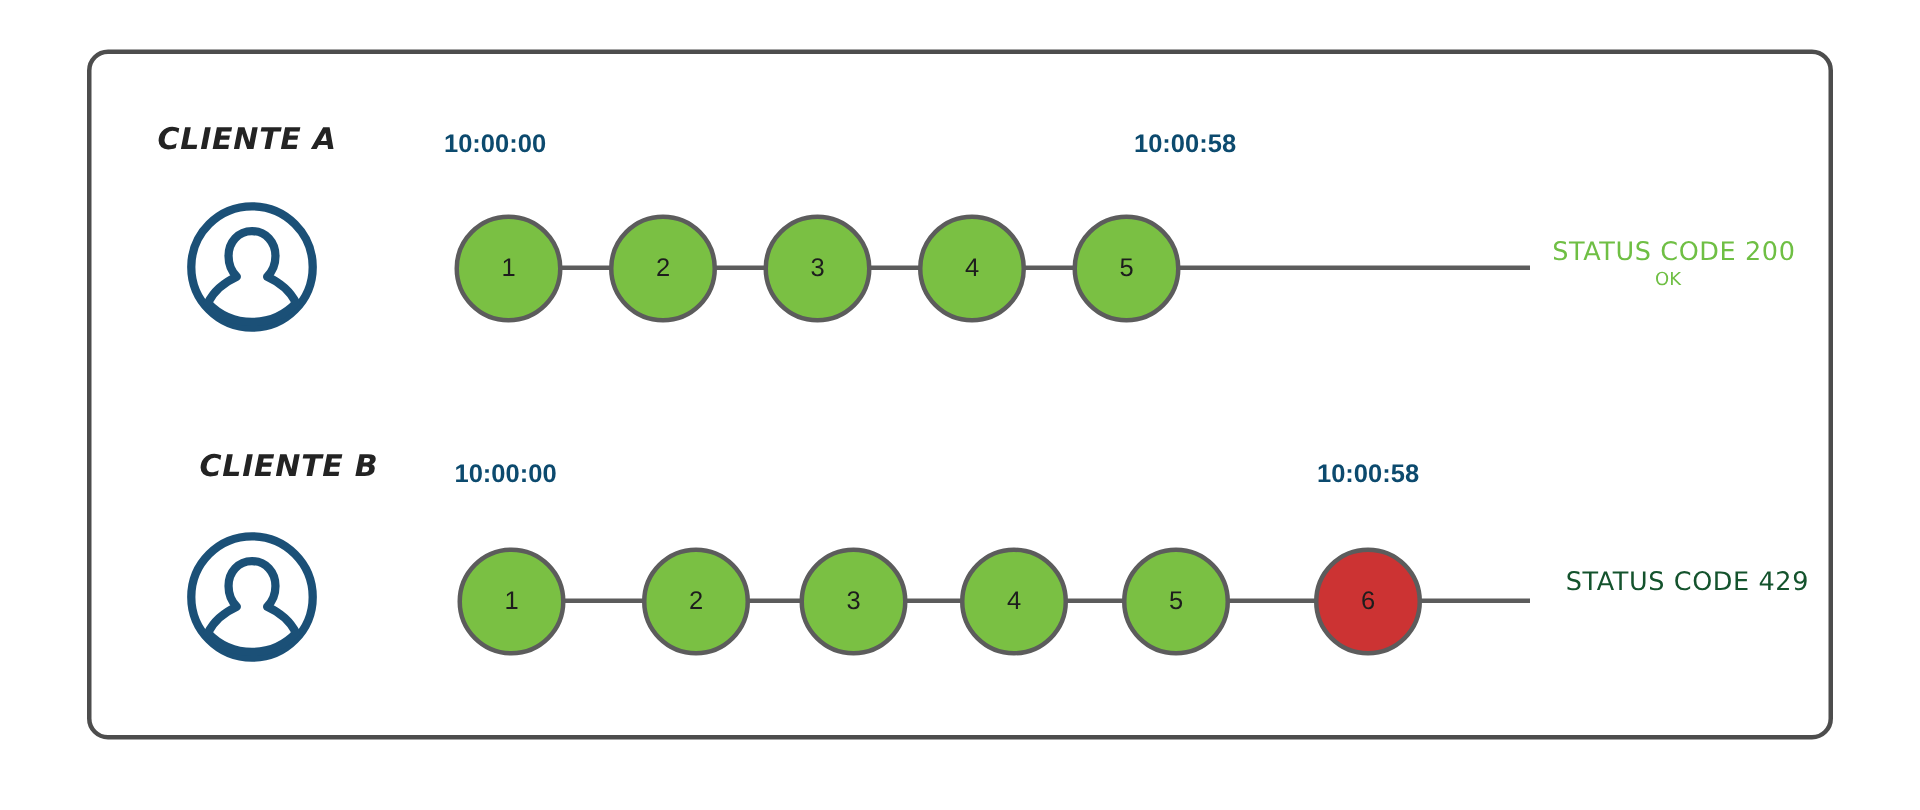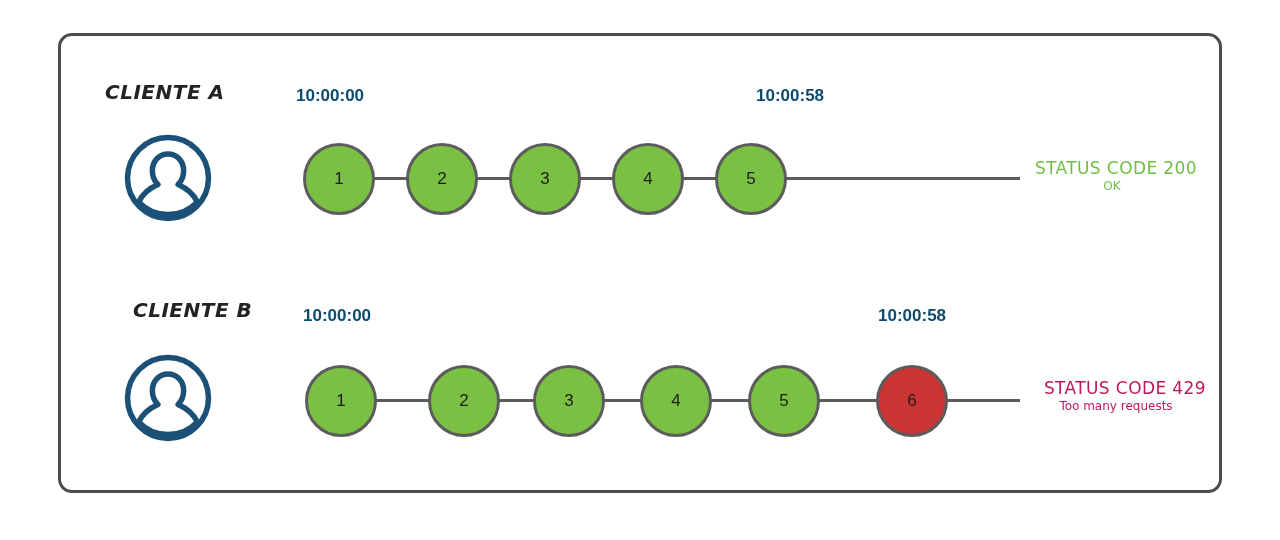--- a/index.html
+++ b/index.html
@@ -92,21 +92,21 @@
     display: block;
     font-size: 17px;
     letter-spacing: 0.4px;
     text-align: right;
   }
   .status .l2 {
     display: block;
     font-size: 12px;
   }
   .status.ok .l1, .status.ok .l2 { color: #6fbf44; }
-  .status.err .l1, .status.err .l2 { color: #be185d; }
+  .status.err .l1, .status.err .l2 { color: #14532d; }
 </style>
 </head>
 <body>
 
 <div id="stage">
 
   <div class="frame"></div>
 
   <div class="client-label" style="left:105px; top:80px;">CLIENTE A</div>
 
@@ -173,16 +173,15 @@
   </div>
   <div class="node" style="left:748px; top:365px; background:#7ac043;">
     <span>5</span>
   </div>
   <div class="node" style="left:876px; top:365px; background:#cc3333;">
     <span>6</span>
   </div>
 
   <div class="status err" style="left:1026px; top:378px; width:180px;">
     <span class="l1">STATUS CODE 429</span>
-    <span class="l2">Too many requests</span>
   </div>
 
 </div>
 
 </body></html>

